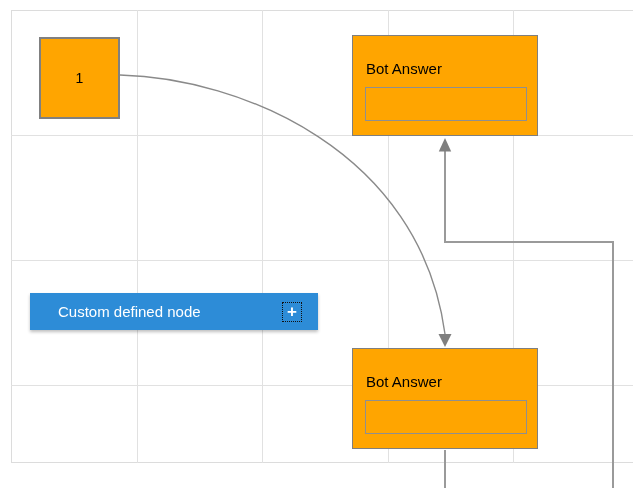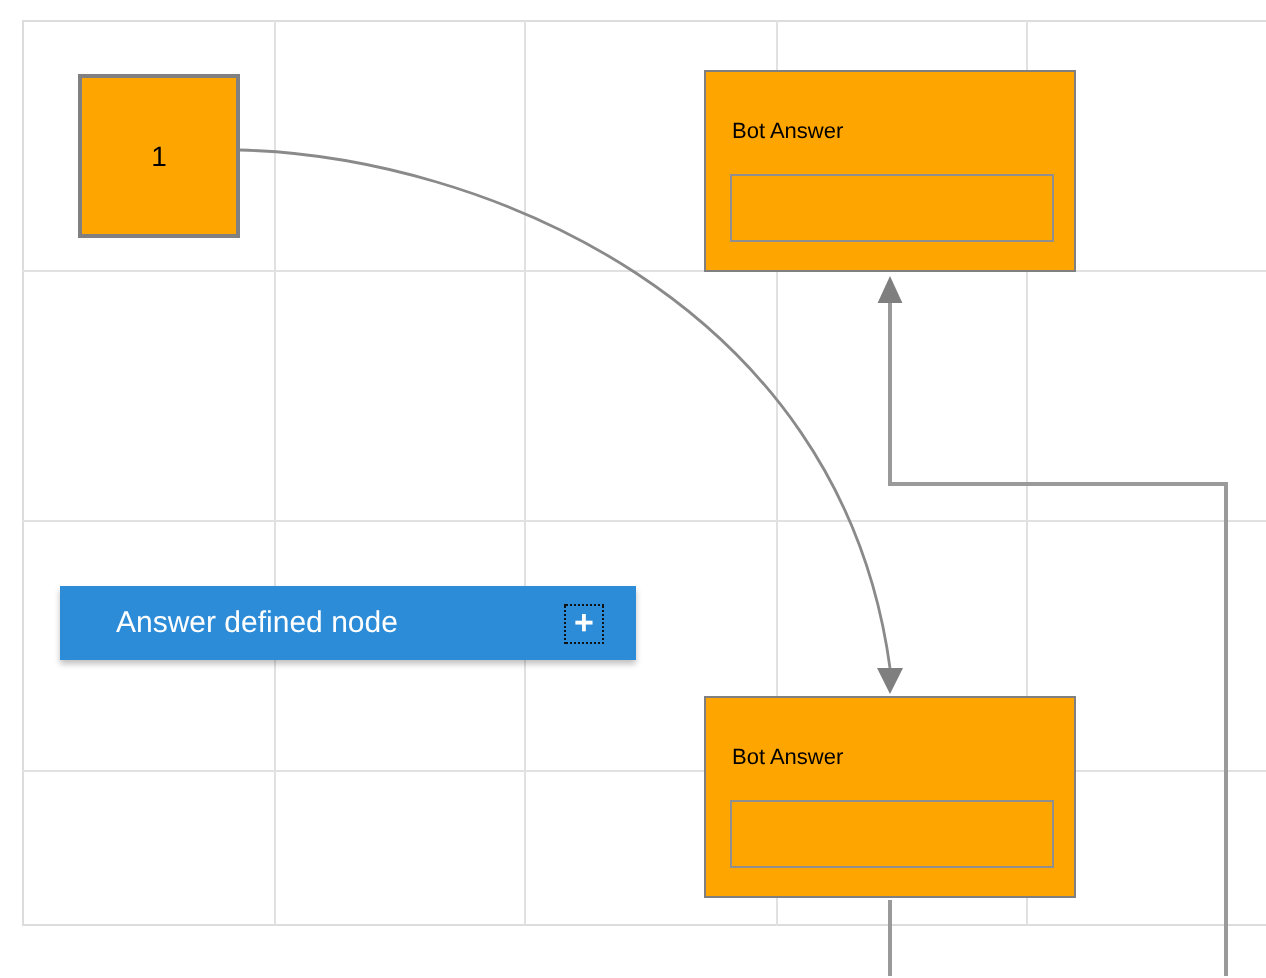--- a/index.html
+++ b/index.html
@@ -35,21 +35,21 @@
 
   .bot-node {
     width: 186px; height: 101px;
     border: 1.5px solid #7f7f7f;
     left: 352px;
   }
   .bot-node.top { top: 35px; }
   .bot-node.bottom { top: 348px; }
   .bot-node .title {
     position: absolute; left: 13px; top: 24px;
-    font-size: 11px; color: #000;
+    font-size: 15px; color: #000;
   }
   .bot-node .answer-box {
     position: absolute; left: 12px; top: 51px;
     width: 162px; height: 34px;
     border: 1px solid #8f8f8f;
     background: transparent;
     font-size: 13px; color: #000;
   }
 
   .custom-node {
@@ -117,19 +117,19 @@
     <span class="title">Bot Answer</span>
     <div class="answer-box"></div>
   </div>
 
   <div class="node bot-node bottom">
     <span class="title">Bot Answer</span>
     <div class="answer-box"></div>
   </div>
 
   <div class="custom-node">
-    <span class="label">Answer defined node</span>
+    <span class="label">Custom defined node</span>
     <span class="plus-box">
       <span class="plus-glyph">+</span>
     </span>
   </div>
 
 </div>
 
 </body></html>

